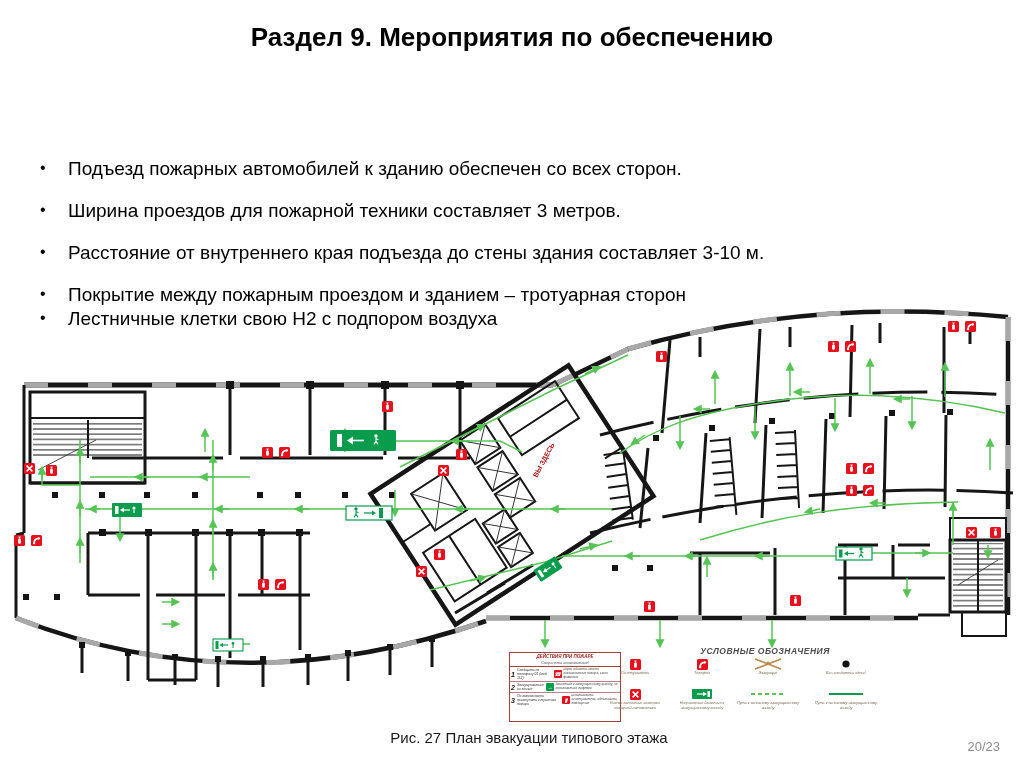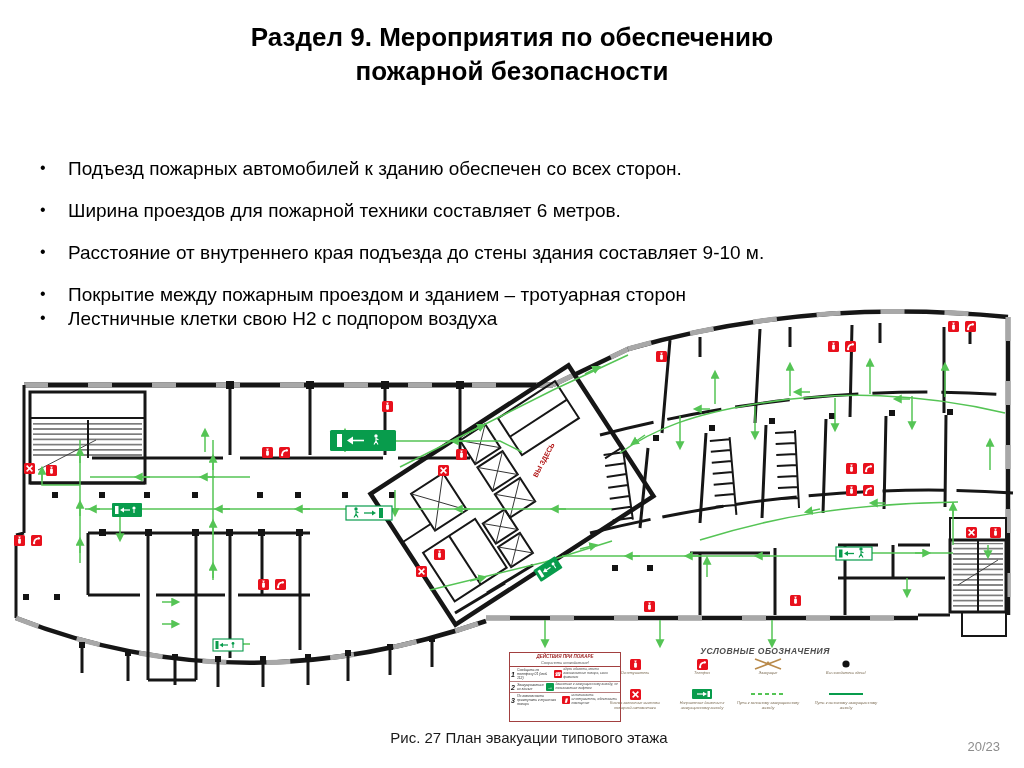--- a/index.html
+++ b/index.html
@@ -40,35 +40,34 @@
   .lhead{position:absolute;left:140px;top:1px;width:240px;text-align:center;font-size:8.5px;font-weight:bold;letter-spacing:0.5px;color:#4d4d4d;}
   .lcell{position:absolute;width:66px;text-align:center;}
   .lsym{height:14px;display:flex;align-items:center;justify-content:center;}
   .llab{font-size:3.8px;line-height:4.6px;color:#7a6a52;}
 </style>
 </head>
 <body>
 
 <div class="title">
   <div>Раздел 9. Мероприятия по обеспечению</div>
-  <div>пожарной безопасности</div>
 </div>
 
 <div class="bullets">
   <div class="brow" style="top:6px">
       <span class="bdot">•</span>
       <span>Подъезд пожарных автомобилей к зданию обеспечен со всех сторон.</span>
     </div>
   <div class="brow" style="top:48px">
       <span class="bdot">•</span>
-      <span>Ширина проездов для пожарной техники составляет 6 метров.</span>
+      <span>Ширина проездов для пожарной техники составляет 3 метров.</span>
     </div>
   <div class="brow" style="top:90px">
       <span class="bdot">•</span>
-      <span>Расстояние от внутреннего края подъезда до стены здания составляет 9-10 м.</span>
+      <span>Расстояние от внутреннего края подъезда до стены здания составляет 3-10 м.</span>
     </div>
   <div class="brow" style="top:132px">
       <span class="bdot">•</span>
       <span>Покрытие между пожарным проездом и зданием – тротуарная сторон</span>
     </div>
   <div class="brow" style="top:156px">
       <span class="bdot">•</span>
       <span>Лестничные клетки свою Н2 с подпором воздуха</span>
     </div>
 </div>

